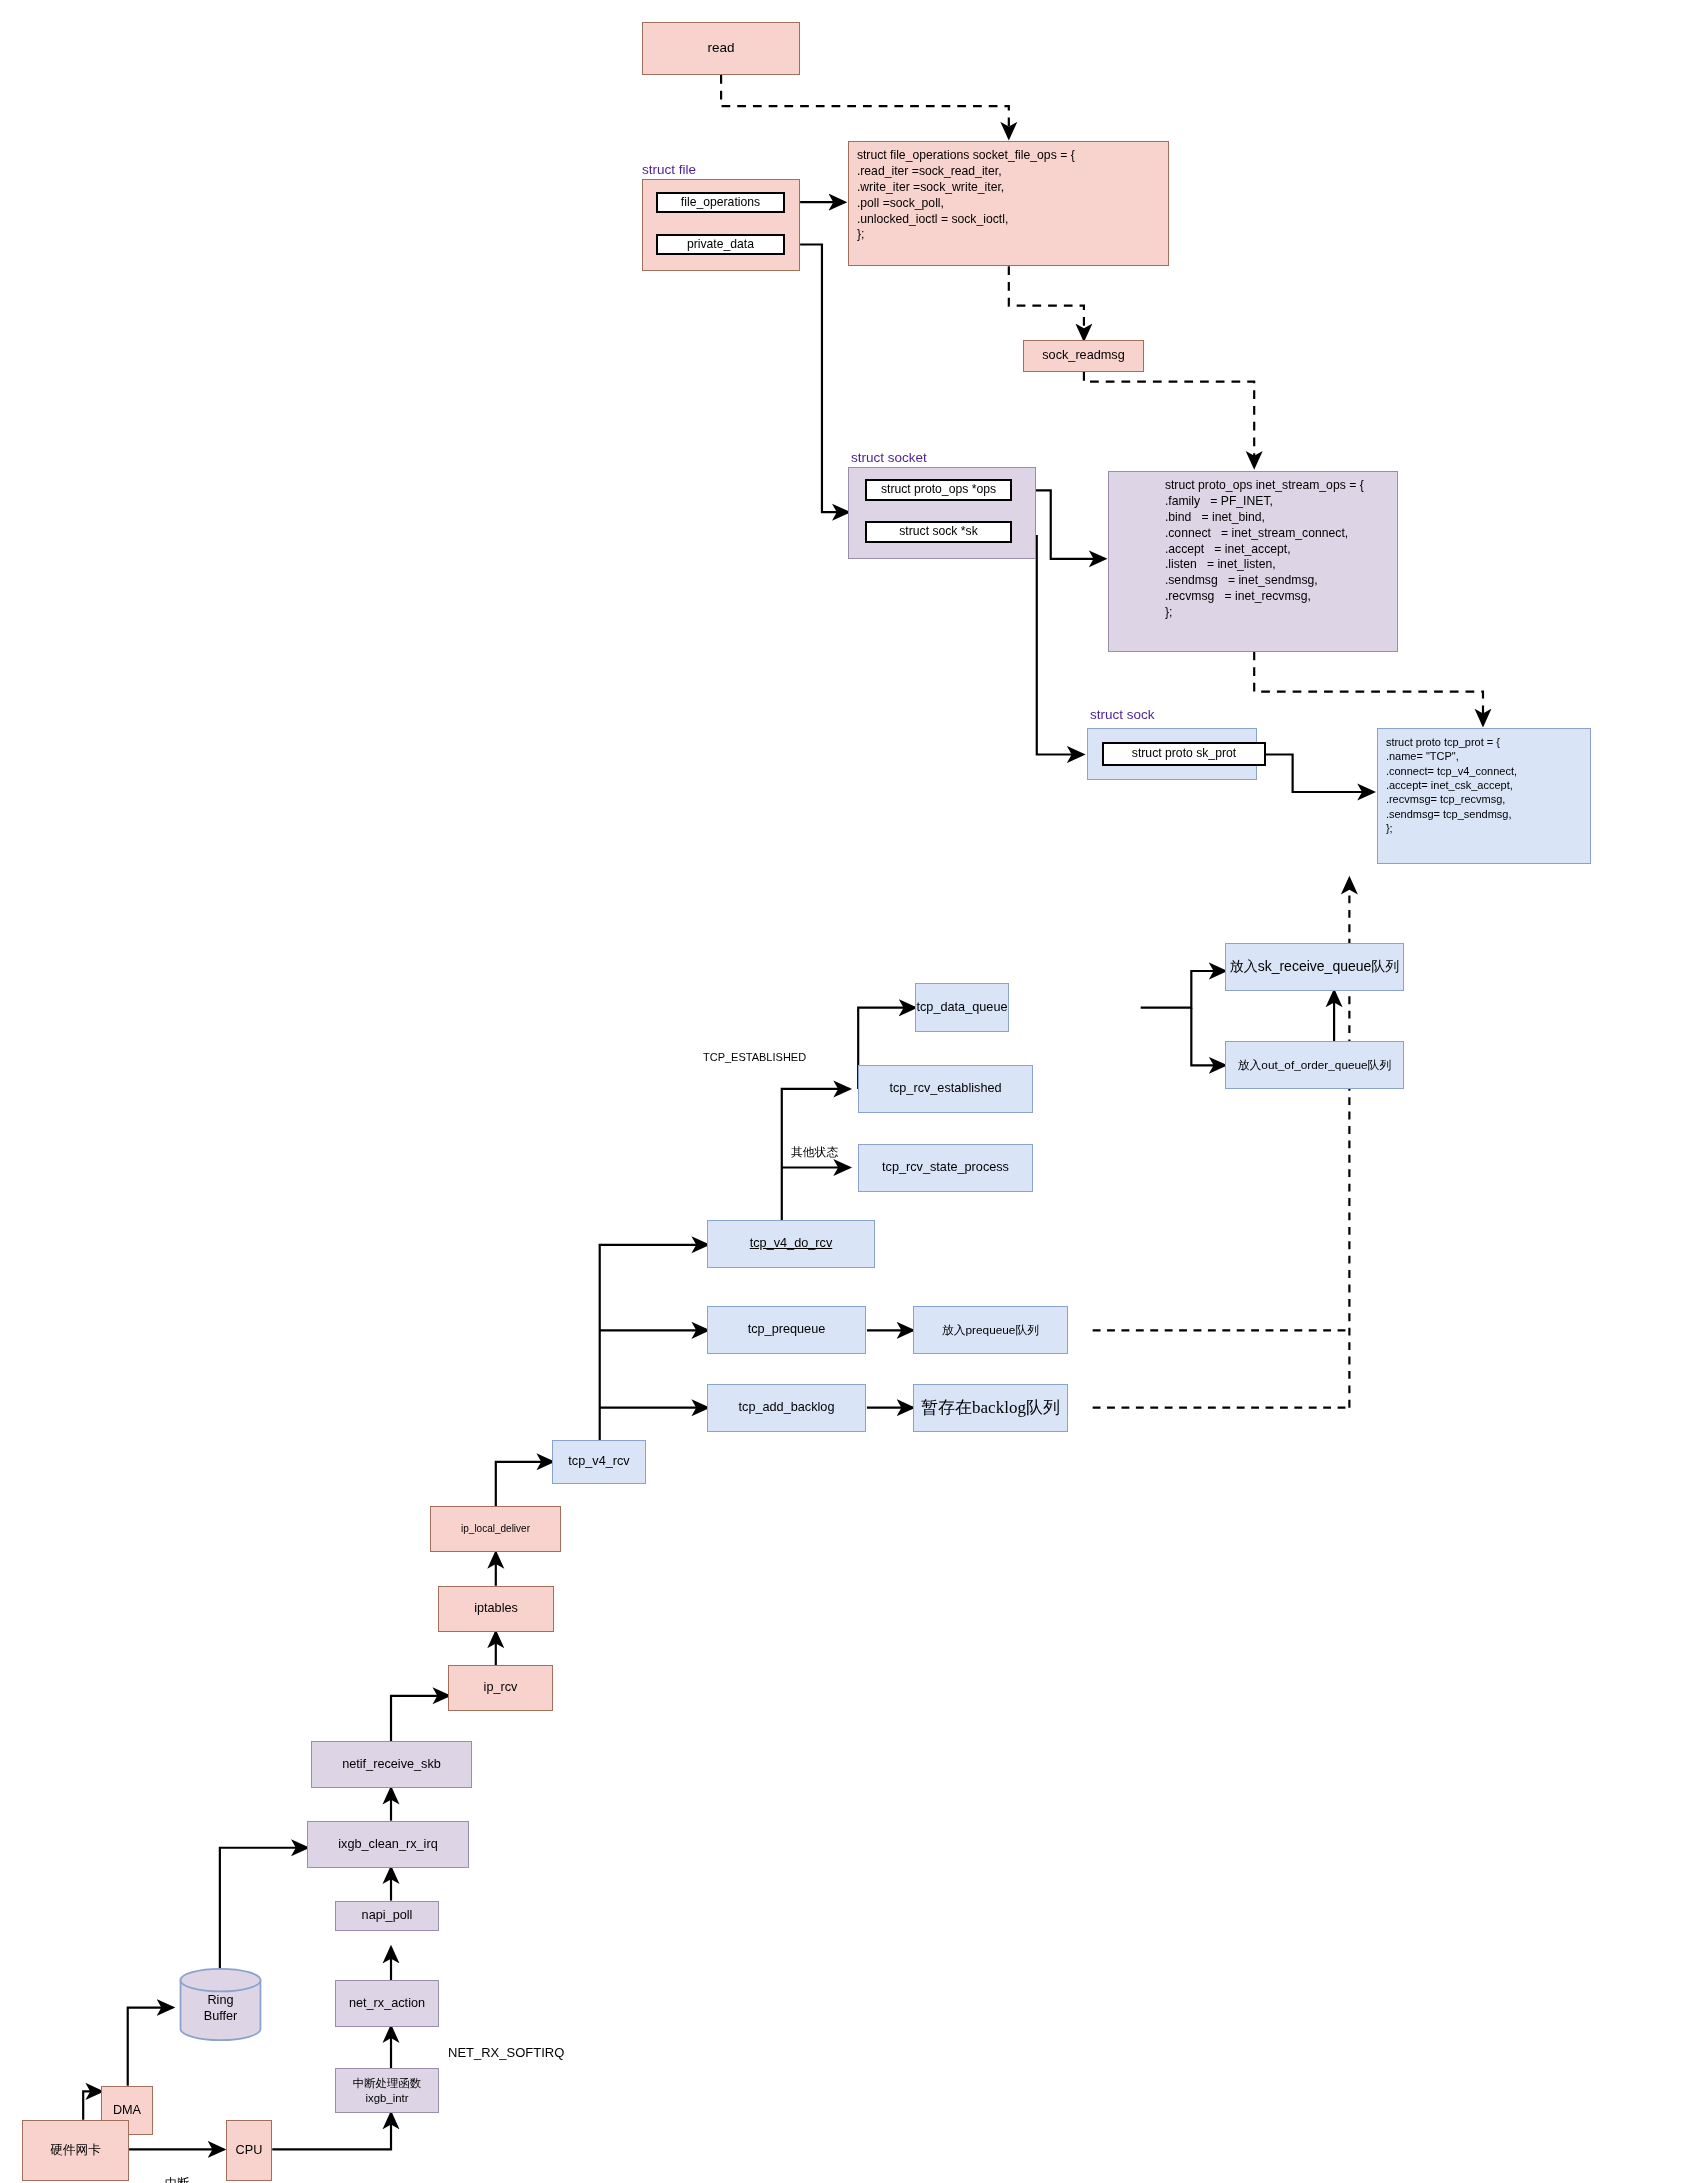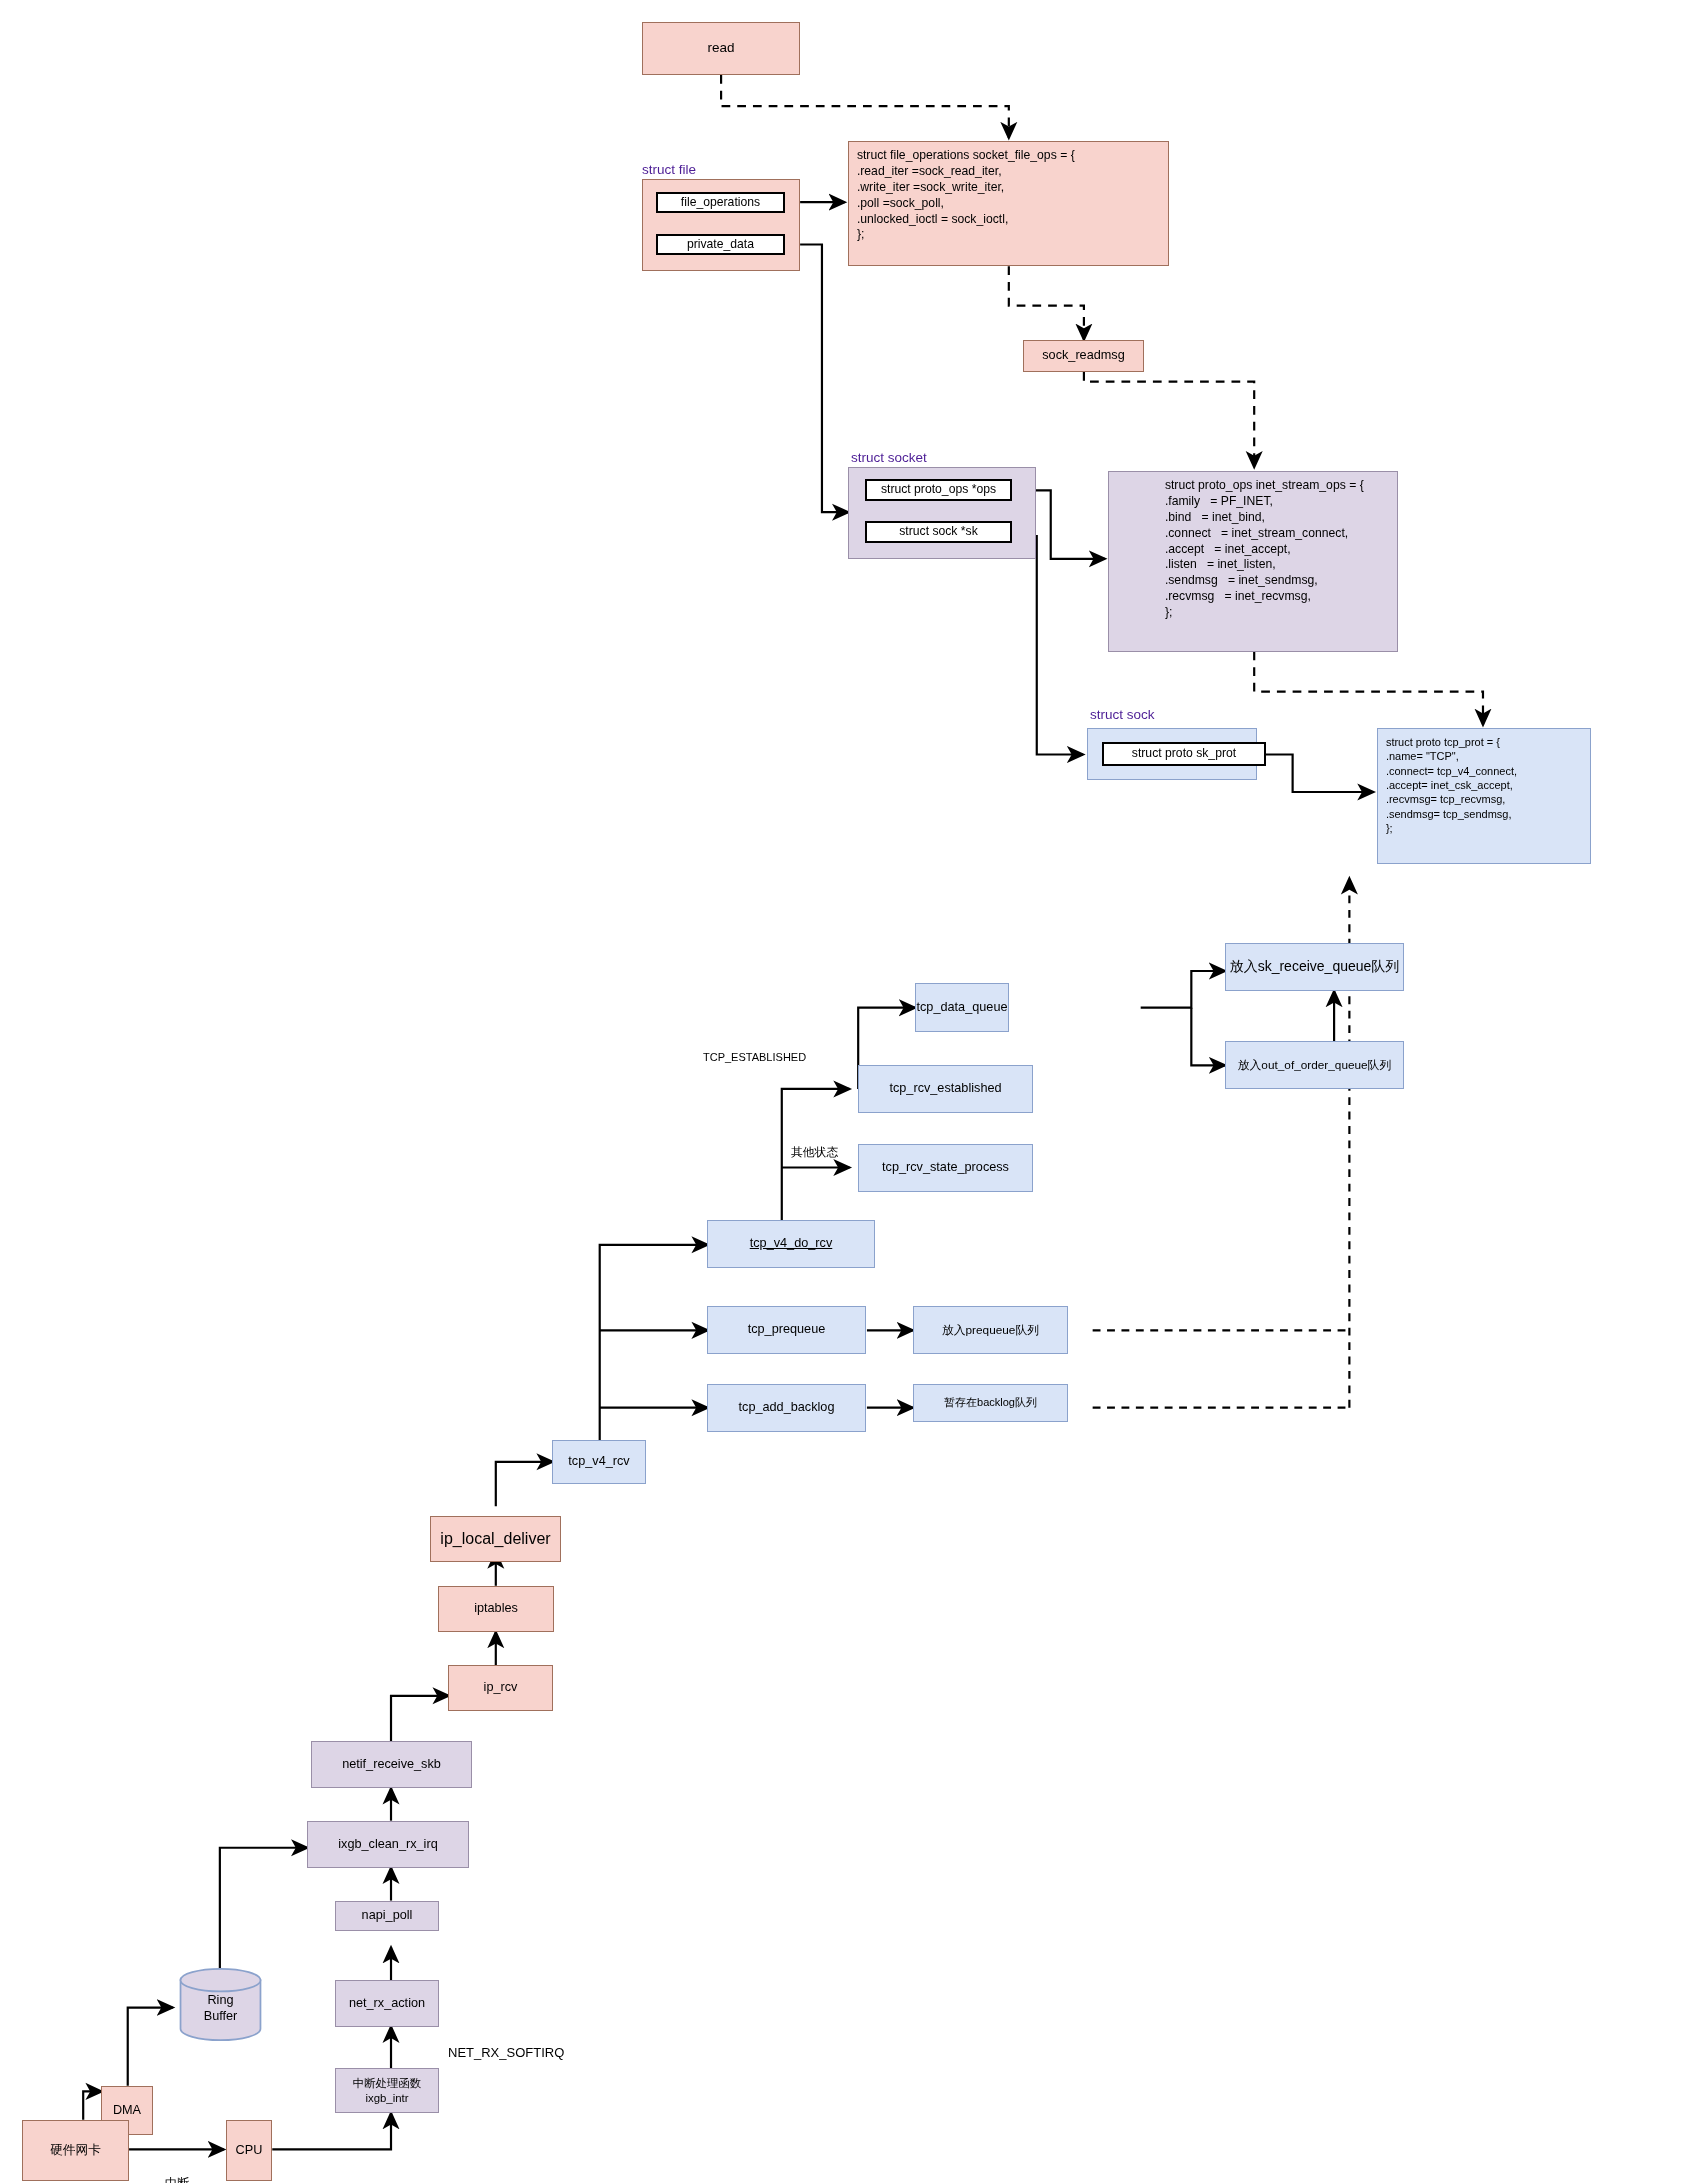--- a/index.html
+++ b/index.html
@@ -163,25 +163,25 @@
   <div class="node blue" style="left:858px;top:1144px;width:175px;height:48px;font-size:12.7px;">tcp_rcv_state_process</div>
 
   <div class="node blue" style="left:707px;top:1220px;width:168px;height:48px;font-size:12.7px;text-decoration:underline;">tcp_v4_do_rcv</div>
 
   <div class="node blue" style="left:707px;top:1306px;width:159px;height:48px;font-size:12.7px;">tcp_prequeue</div>
 
   <div class="node blue" style="left:913px;top:1306px;width:155px;height:48px;font-size:11.8px;">放入prequeue队列</div>
 
   <div class="node blue" style="left:707px;top:1384px;width:159px;height:48px;font-size:12.7px;">tcp_add_backlog</div>
 
-  <div class="node blue" style="left:913px;top:1384px;width:155px;height:38px;font-size:11px;">暂存在backlog队列</div>
+  <div class="node blue" style="left:913px;top:1384px;width:155px;height:48px;font-size:17px;font-family:Liberation Serif, serif;">暂存在backlog队列</div>
 
   <div class="node blue" style="left:552px;top:1440px;width:94px;height:44px;font-size:12.7px;">tcp_v4_rcv</div>
 
-  <div class="node pink" style="left:430px;top:1506px;width:131px;height:46px;font-size:16px;margin-top:10px;">ip_local_deliver</div>
+  <div class="node pink" style="left:430px;top:1506px;width:131px;height:46px;font-size:10px;">ip_local_deliver</div>
 
   <div class="node pink" style="left:438px;top:1586px;width:116px;height:46px;font-size:12.7px;">iptables</div>
 
   <div class="node pink" style="left:448px;top:1665px;width:105px;height:46px;font-size:12.7px;">ip_rcv</div>
 
   <div class="node purple" style="left:311px;top:1741px;width:161px;height:47px;font-size:12.7px;">netif_receive_skb</div>
 
   <div class="node purple" style="left:307px;top:1821px;width:162px;height:47px;font-size:12.7px;">ixgb_clean_rx_irq</div>
 
   <div class="node purple" style="left:335px;top:1901px;width:104px;height:30px;font-size:12.7px;">napi_poll</div>

